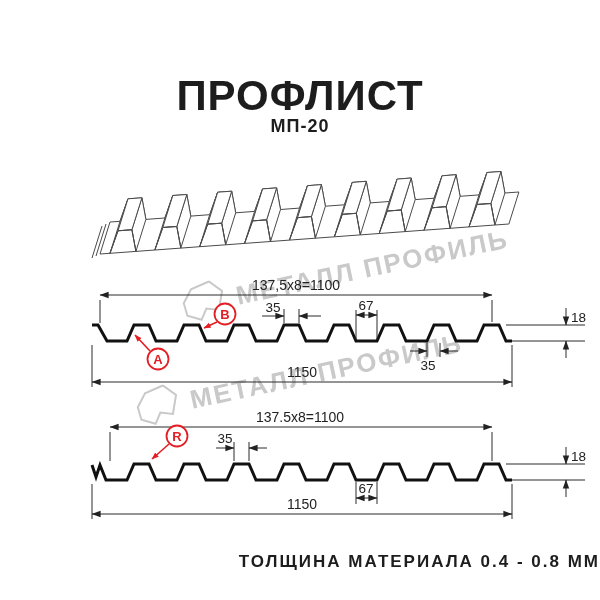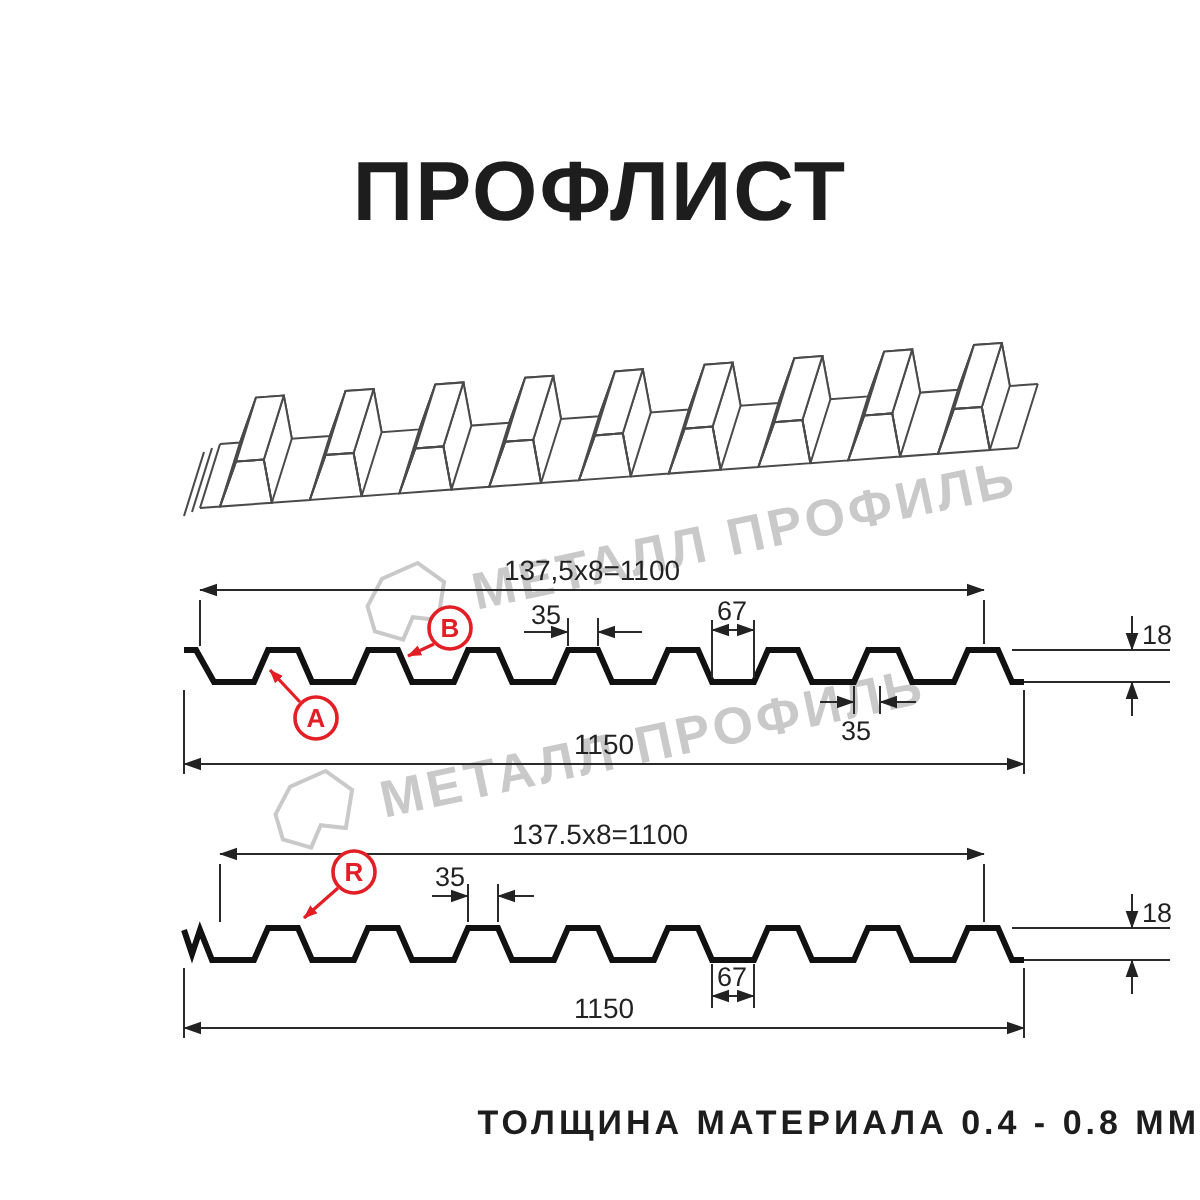--- a/index.html
+++ b/index.html
@@ -23,20 +23,21 @@
   .thick{stroke:#111;stroke-width:3;fill:none;stroke-linejoin:miter;}
   .red-l{stroke:#e31e24;stroke-width:1.6;fill:none;}
   .red-c{stroke:#e31e24;stroke-width:1.8;fill:#fff;}
 </style>
 </head>
 <body>
 
 <div id="page">
 
   <div class="title">ПРОФЛИСТ</div>
+  <div class="subtitle">МП-20</div>
 
   <div class="wm" id="wm1">
     <svg width="46" height="42" viewBox="0 0 46 42">
       <polygon points="3,17 13,5 32,1 43,13 36,31 24,27 17,37 4,30" fill="none" stroke="#c9c9c9" stroke-width="2"></polygon>
     </svg>
     <span>МЕТАЛЛ ПРОФИЛЬ</span>
   </div>
   <div class="wm" id="wm2">
     <svg width="46" height="42" viewBox="0 0 46 42">
       <polygon points="3,17 13,5 32,1 43,13 36,31 24,27 17,37 4,30" fill="none" stroke="#c9c9c9" stroke-width="2"></polygon>

